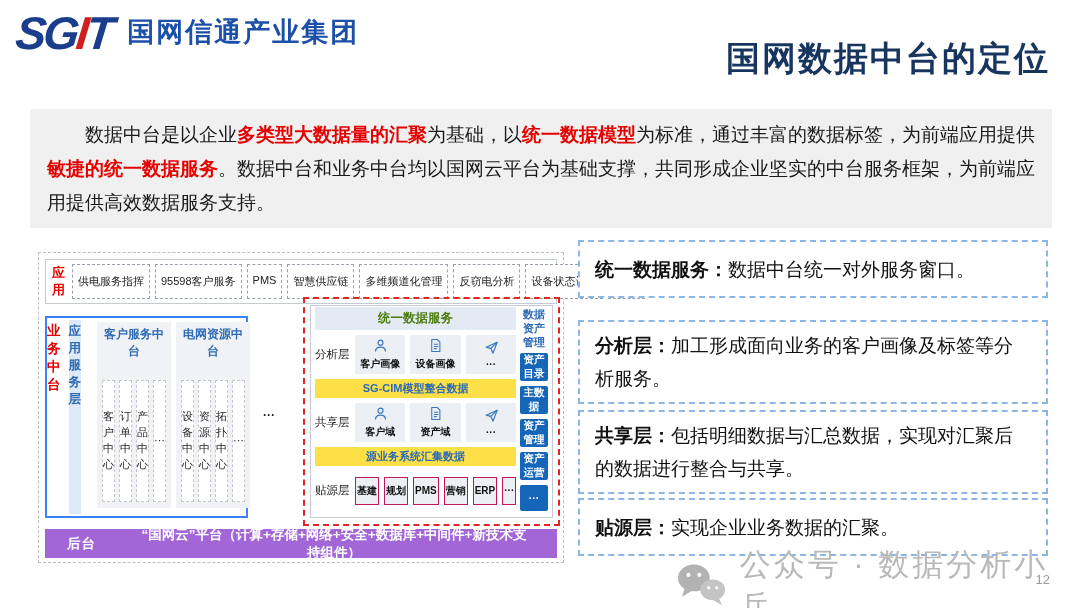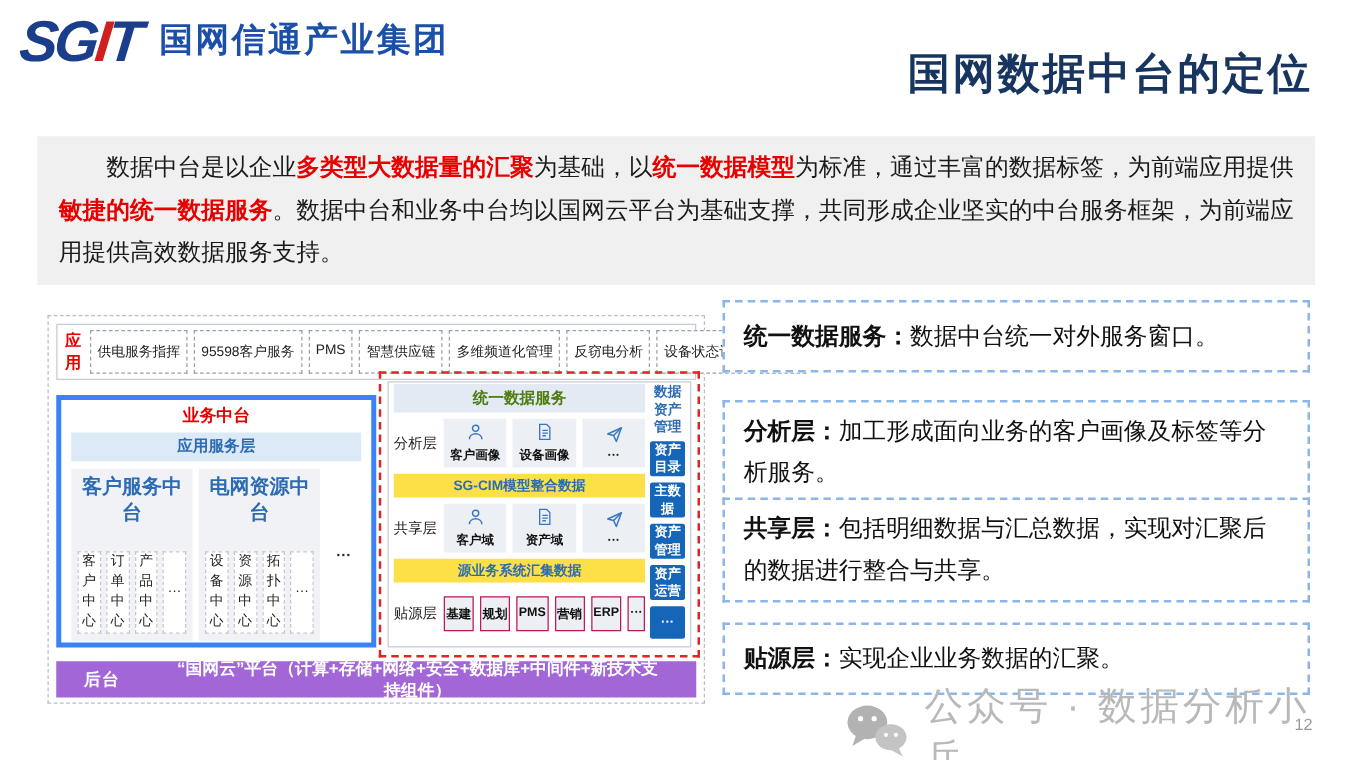--- a/index.html
+++ b/index.html
@@ -20,26 +20,26 @@
   .intro .hl { color:#e60000; font-weight:bold; }
 
   
   .diagram { position:absolute; left:38px; top:252px; width:526px; height:311px; border:1px dashed #b9bec6; background:#fff; }
 
   .app-row { position:absolute; left:6px; top:6px; width:512px; height:45px; border:1px solid #c5cbd3; display:flex; align-items:center; padding:0 6px; gap:5px; }
   .app-label { color:#e60000; font-weight:bold; font-size:13px; line-height:1.25; white-space:pre-line; text-align:center; width:18px; margin-right:2px; }
   .app-btn { border:1px dashed #9aa1ab; background:#fff; font-size:11px; color:#222; padding:9px 5px; text-align:center; white-space:nowrap; flex:0 0 auto; }
   .app-btn.ellipsis { padding:9px 12px; }
 
-  .biz-box { position:absolute; left:6px; top:63px; width:256px; height:202px; border:4px solid #3b82f6; background:#fff; display:flex; flex-direction:column; }
+  .biz-box { position:absolute; left:6px; top:63px; width:203px; height:202px; border:2px solid #3b82f6; background:#fff; display:flex; flex-direction:row; }
   .box-title { text-align:center; color:#e60000; font-weight:bold; font-size:13.5px; padding:4px 0 2px 0; }
   .layer-bar { margin:2px 8px; background:#dce9f6; color:#2d6bb4; font-weight:bold; font-size:12.5px; text-align:center; padding:3px 0; }
   .biz-groups { flex:1; display:flex; gap:5px; padding:4px 8px 8px 8px; }
   .biz-group { flex:1.65; background:#f1f2f5; padding:4px 5px 6px 5px; display:flex; flex-direction:column; }
-  .group-title { color:#2d6bb4; font-weight:bold; font-size:16px; text-align:center; margin-bottom:20px; }
+  .group-title { color:#2d6bb4; font-weight:bold; font-size:12px; text-align:center; margin-bottom:20px; }
   .group-cols { flex:1; display:flex; gap:4px; }
   .vcol { flex:1; background:#fff; border:1px dashed #c3c7cd; display:flex; align-items:center; justify-content:center; font-size:11px; color:#222; white-space:pre-line; text-align:center; line-height:1.45; }
   .more-cell { width:28px; display:flex; align-items:center; justify-content:center; font-weight:bold; color:#222; font-size:12px; }
 
   .red-wrap { position:absolute; left:264px; top:44px; width:257px; height:229px; border:2px dashed #e02525; }
   .dp-box { position:absolute; left:5px; top:6px; right:5px; bottom:6px; border:1px solid #c5cbd3; background:#fff; display:flex; flex-direction:column; padding:0 4px 4px 4px; }
   .dp-body { flex:1; display:flex; gap:4px; }
   .dp-main { flex:1; display:flex; flex-direction:column; }
   .dp-bar-service { background:#e4eaf4; color:#4d7c0f; font-weight:bold; font-size:12.5px; text-align:center; padding:3px 0; margin:1px 0 2px 0; }
   .dp-bar { background:#fde047; color:#2d6bb4; font-weight:bold; font-size:11px; text-align:center; padding:2px 0; margin:2px 0; }
@@ -58,21 +58,21 @@
 
   .backend-bar { position:absolute; left:6px; top:276px; width:512px; height:29px; background:#a266d6; display:flex; align-items:center; color:#fff; }
   .backend-label { font-size:13.5px; font-weight:bold; padding-left:22px; width:96px; letter-spacing:1px; }
   .backend-text { flex:1; text-align:center; font-size:13.5px; font-weight:bold; padding-right:30px; }
 
   
   .note { position:absolute; left:578px; width:470px; border:2px dashed #8ab6e8; background:#fff; padding:0 15px; display:flex; flex-direction:column; justify-content:center; font-size:19px; line-height:33px; color:#111; }
   .note .term { font-weight:bold; }
   .note-0 { top:240px; height:58px; }
   .note-1 { top:320px; height:84px; }
-  .note-2 { top:398px; height:84px; }
+  .note-2 { top:410px; height:84px; }
   .note-3 { top:498px; height:58px; }
 
   
   .watermark { position:absolute; left:676px; top:544px; display:flex; align-items:center; gap:12px; }
   .wm-icon { width:52px; height:46px; }
   .wm-text { font-size:31px; color:#b9b9b9; letter-spacing:3px; }
   .page-num { position:absolute; right:30px; top:572px; font-size:13px; color:#9a9a9a; }
 </style>
 </head>
 <body>

